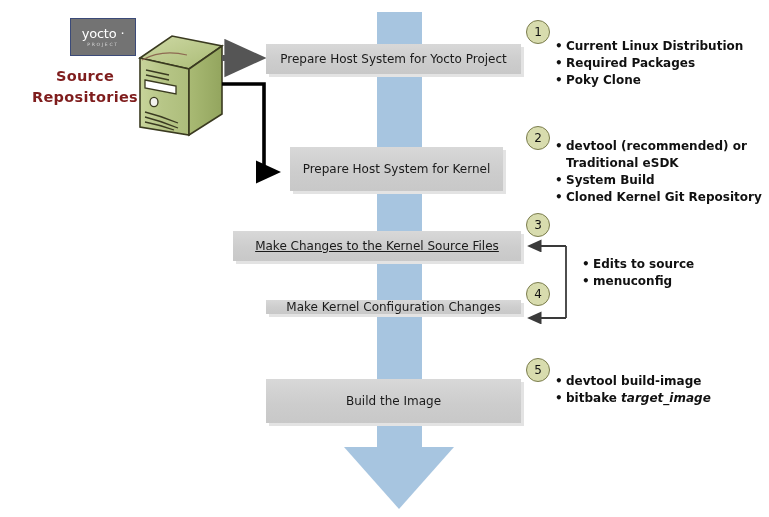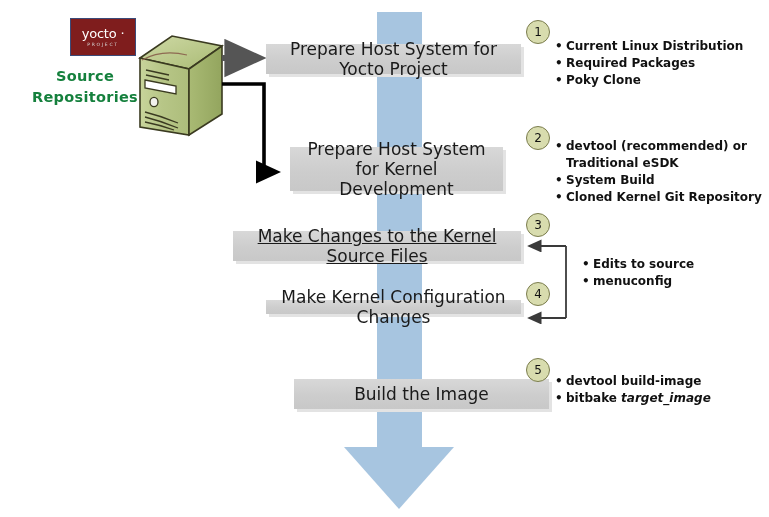--- a/index.html
+++ b/index.html
@@ -39,21 +39,21 @@
     border-right: 55px solid transparent;
     border-top: 62px solid #a7c5e0;
   }
   
   .logo {
     position: absolute;
     left: 70px;
     top: 18px;
     width: 66px;
     height: 38px;
-    background: #7f1d1d;
+    background: #737373;
     border: 1px solid #3b4a78;
     display: flex;
     flex-direction: column;
     align-items: center;
     justify-content: center;
     box-sizing: border-box;
   }
   .logo-main {
     color: #ffffff;
     font-size: 13px;
@@ -72,21 +72,21 @@
   .src-label {
     position: absolute;
     left: 30px;
     top: 66px;
     width: 110px;
     text-align: center;
     font-weight: bold;
     font-size: 14.5px;
     line-height: 21px;
     letter-spacing: 0.3px;
-    color: #15803d;
+    color: #7f1d1d;
   }
   .src-url {
     position: absolute;
     left: 8px;
     top: 143px;
     font-size: 11.5px;
     color: #000;
     white-space: nowrap;
   }
   
@@ -99,31 +99,31 @@
   }
   
   .pbox {
     position: absolute;
     background: linear-gradient(to bottom, #d8d8d8 0%, #cdcdcd 55%, #c8c8c8 100%);
     box-shadow: 3px 3px 0 0 #e3e3e3;
     display: flex;
     align-items: center;
     justify-content: center;
     text-align: center;
-    font-size: 17px;
+    font-size: 12px;
     line-height: 20px;
     color: #1a1a1a;
     box-sizing: border-box;
     padding: 0 8px;
   }
   #box1 { left: 266px; top: 44px;  width: 255px; height: 30px; }
   #box2 { left: 290px; top: 147px; width: 213px; height: 44px; }
   #box3 { left: 233px; top: 231px; width: 288px; height: 30px; text-decoration: underline; }
   #box4 { left: 266px; top: 300px; width: 255px; height: 14px; }
-  #box5 { left: 266px; top: 379px; width: 255px; height: 30px; margin-left: 28px; }
+  #box5 { left: 266px; top: 379px; width: 255px; height: 44px; }
   
   .step {
     position: absolute;
     width: 24px;
     height: 24px;
     border-radius: 50%;
     background: #d8dcae;
     border: 1.3px solid #7b7d4e;
     color: #111;
     font-size: 12px;
@@ -240,21 +240,20 @@
     <path d="M566,246 L566,318" fill="none" stroke="#3a3a3a" stroke-width="1.8"></path>
     <path d="M566,246 L530,246" fill="none" stroke="#3a3a3a" stroke-width="1.8" marker-end="url(#headBlackL)"></path>
     <path d="M566,318 L530,318" fill="none" stroke="#3a3a3a" stroke-width="1.8" marker-end="url(#headBlackL)"></path>
   </svg>
 
   <div class="pbox" id="box1">Prepare Host System for Yocto Project</div>
 
   <div class="pbox" id="box2">
     <div>
       <div>Prepare Host System for Kernel</div>
-      <div>Development</div>
     </div>
   </div>
 
   <div class="pbox" id="box3">Make Changes to the Kernel Source Files</div>
   <div class="pbox" id="box4">Make Kernel Configuration Changes</div>
   <div class="pbox" id="box5">Build the Image</div>
 
   <div class="step" id="step1">1</div>
   <div class="step" id="step2">2</div>
   <div class="step" id="step3">3</div>

